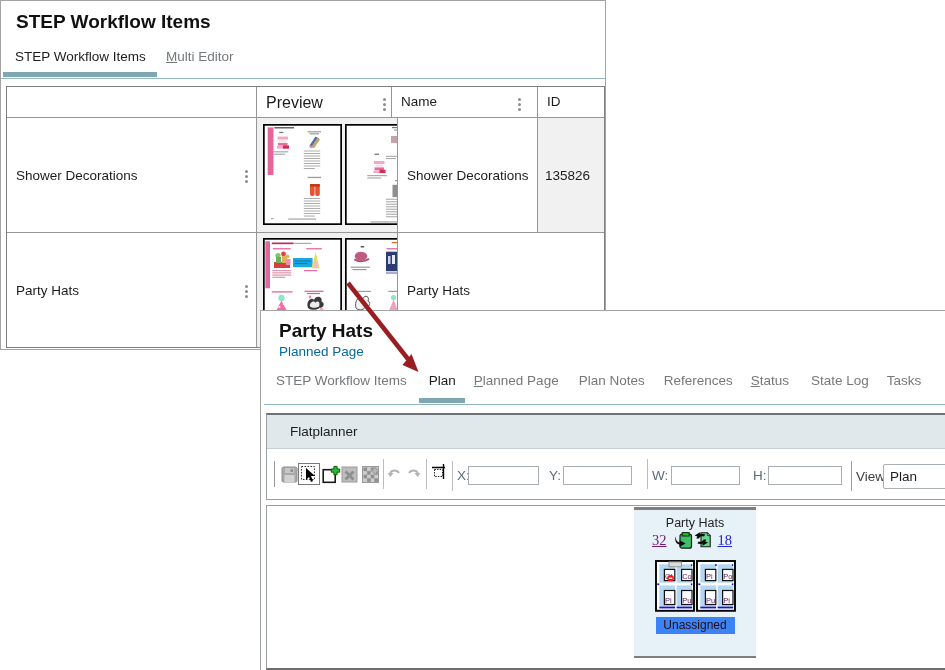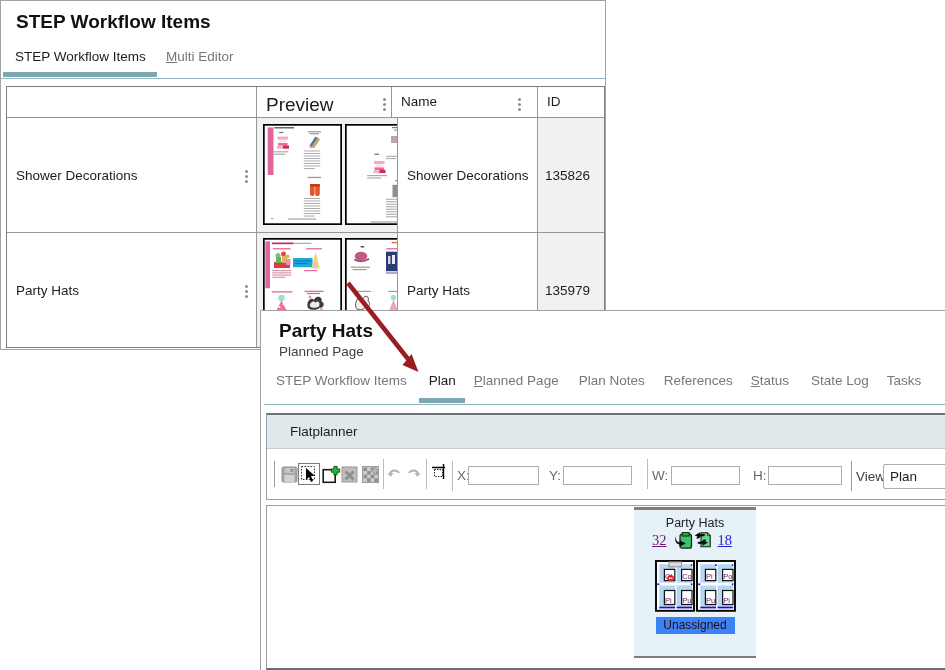--- a/index.html
+++ b/index.html
@@ -20,21 +20,21 @@
 
   <div class="abs" style="left:2px;top:71px;width:154px;height:5px;background:#7ea7b2;"></div>
 
   <div class="abs" style="left:0;top:77px;width:604px;height:1px;background:#93b7c0;"></div>
 
   <div class="abs" style="left:5px;top:85px;width:597px;height:260px;border:1px solid #7f7f7f;">
 
     <div class="abs" style="left:0;top:0;width:597px;height:30px;border-bottom:1px solid #969696;">
 
       <div class="abs" style="left:249px;top:0;width:141px;height:31px;border-left:1px solid #969696;">
-        <div class="abs" style="left:9px;top:7px;font-size:19px;color:#1c1c1c;">Preview</div>
+        <div class="abs" style="left:9px;top:7px;font-size:16px;color:#1c1c1c;">Preview</div>
 
         <div class="kebab abs" style="left:126px;top:9px;">
             <i></i>
             <i></i>
             <i></i>
           </div>
       </div>
 
       <div class="abs" style="left:384px;top:0;width:140px;height:31px;border-left:1px solid #969696;">
         <div class="abs" style="left:9px;top:7px;font-size:13.5px;color:#1c1c1c;">Name</div>
@@ -217,32 +217,29 @@
           <circle cx="14" cy="60" r="1.4" fill="#e98fb6"></circle>
           <circle cx="48.5" cy="59.5" r="2.6" fill="#8fe6c2"></circle>
           <polygon points="48.5,61.5 53.5,74 43.5,74" fill="#f2a0c0"></polygon>
         </svg>
       </div>
 
       <div class="abs" style="left:390px;top:0;width:140px;height:114px;border-left:1px solid #969696;">
         <div class="abs" style="left:9px;top:50px;font-size:13.5px;color:#1c1c1c;">Party Hats</div>
       </div>
 
-      <div class="abs" style="left:530px;top:0;width:66px;height:114px;border-left:1px solid #969696;background:#f1f1f1;">
-        <div class="abs" style="left:7px;top:50px;font-size:13.5px;color:#1c1c1c;">135979</div>
-      </div>
     </div>
   </div>
 </div>
 
 <div class="abs" style="left:260px;top:310px;width:685px;height:360px;border-left:1px solid #a3a3a3;border-top:1px solid #a3a3a3;background:#fff;">
 
   <div class="abs" style="left:18px;top:9px;font-size:19px;font-weight:bold;color:#111;">Party Hats</div>
 
-  <div class="abs" style="left:18px;top:33px;font-size:13.5px;color:#404040;">Planned Page</div>
+  <div class="abs" style="left:18px;top:33px;font-size:13.5px;color:#0369a1;">Planned Page</div>
 
   <div class="abs" style="left:15px;top:62px;font-size:13.5px;color:#75787b;white-space:nowrap;" id="tabs2">
     <span>STEP Workflow Items</span><span style="margin-left:22px;color:#1c1c1c;">Plan</span><span style="margin-left:18px;"><u>P</u>lanned Page</span><span style="margin-left:20px;">Plan Notes</span><span style="margin-left:19px;">References</span><span style="margin-left:18px;"><u>S</u>tatus</span><span style="margin-left:22px;">State Log</span><span style="margin-left:18px;">Tasks</span>
   </div>
 
   <div class="abs" style="left:158px;top:87px;width:46px;height:5px;background:#7ea7b2;"></div>
 
   <div class="abs" style="left:3px;top:93px;width:682px;height:1px;background:#93b7c0;"></div>
 
   <div class="abs" style="left:5px;top:102px;width:680px;height:84px;border:1px solid #9aa0a4;border-right:none;border-top:2px solid #6e7276;">

